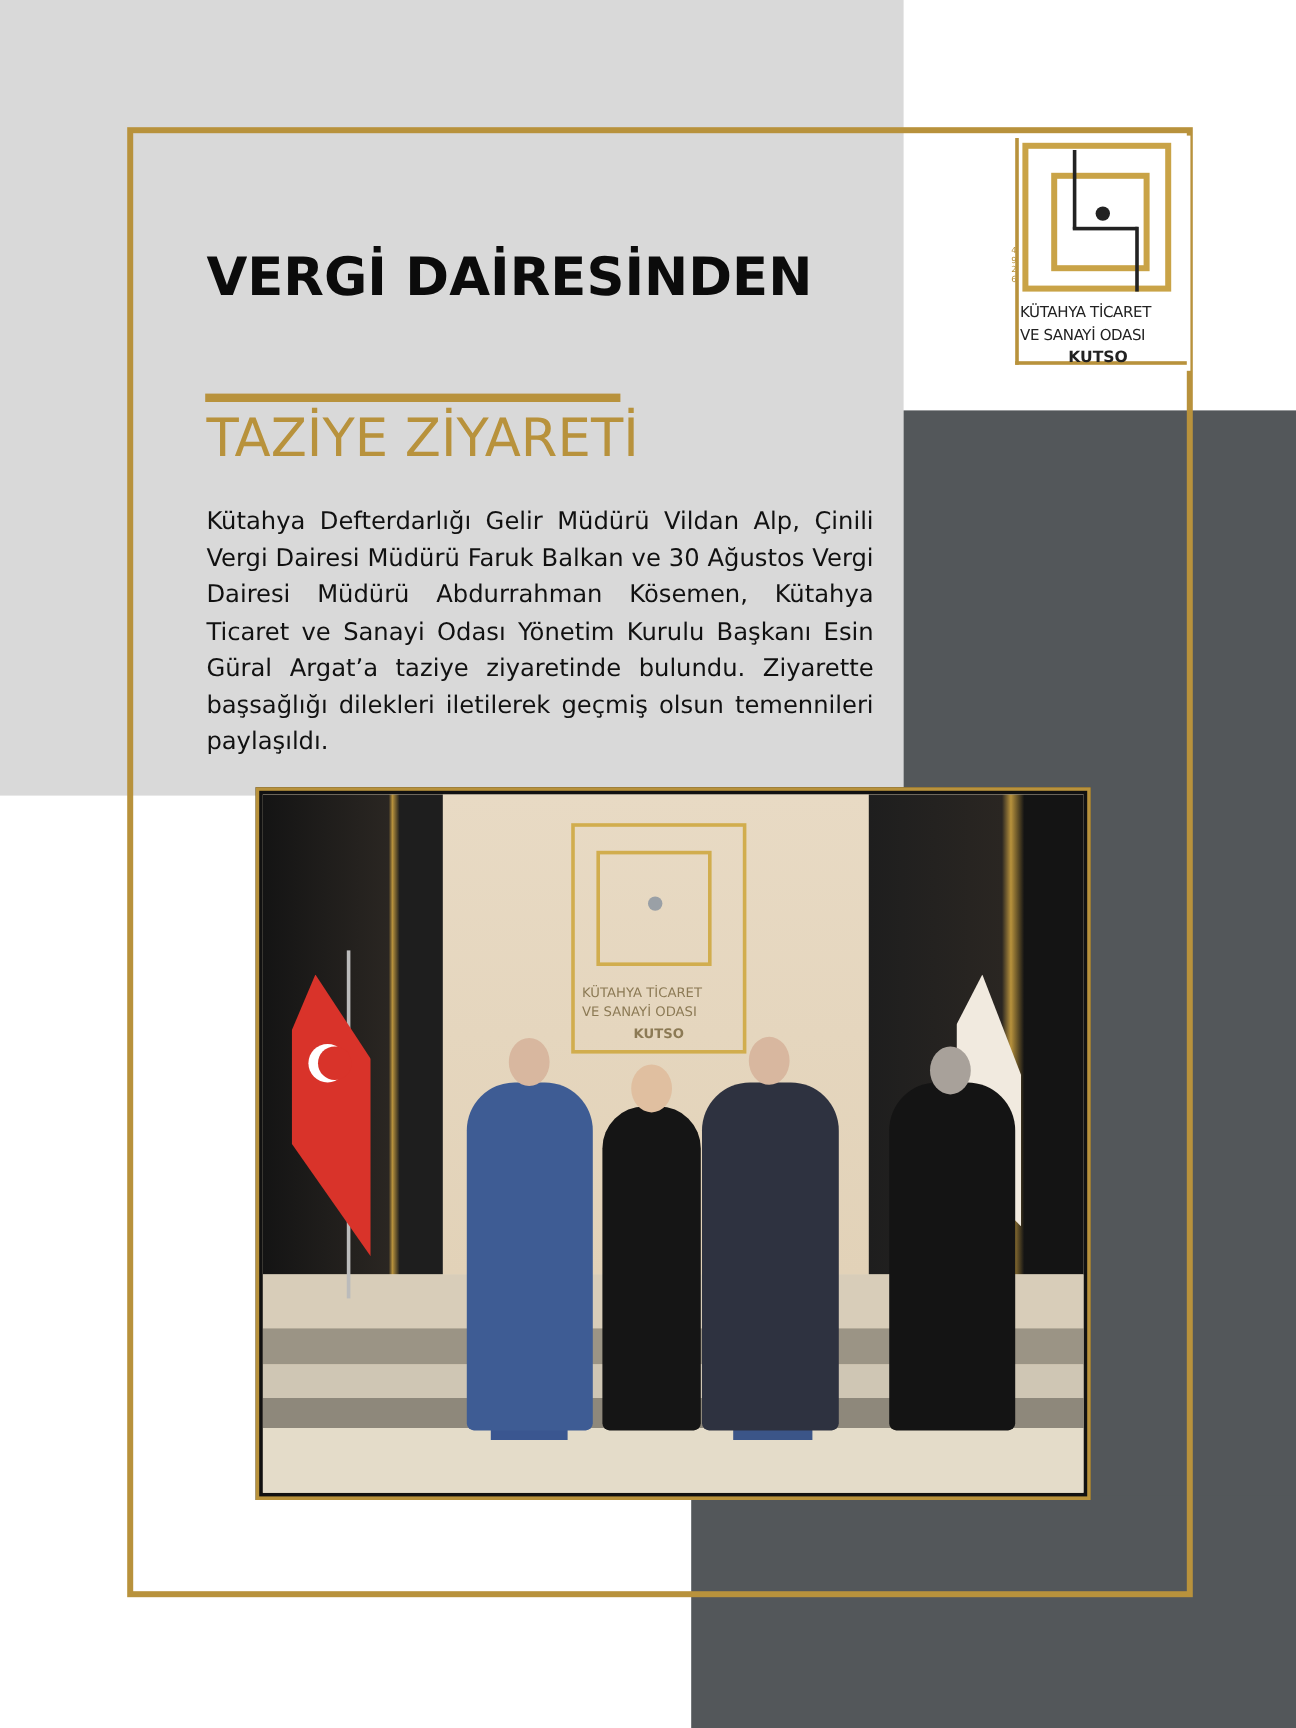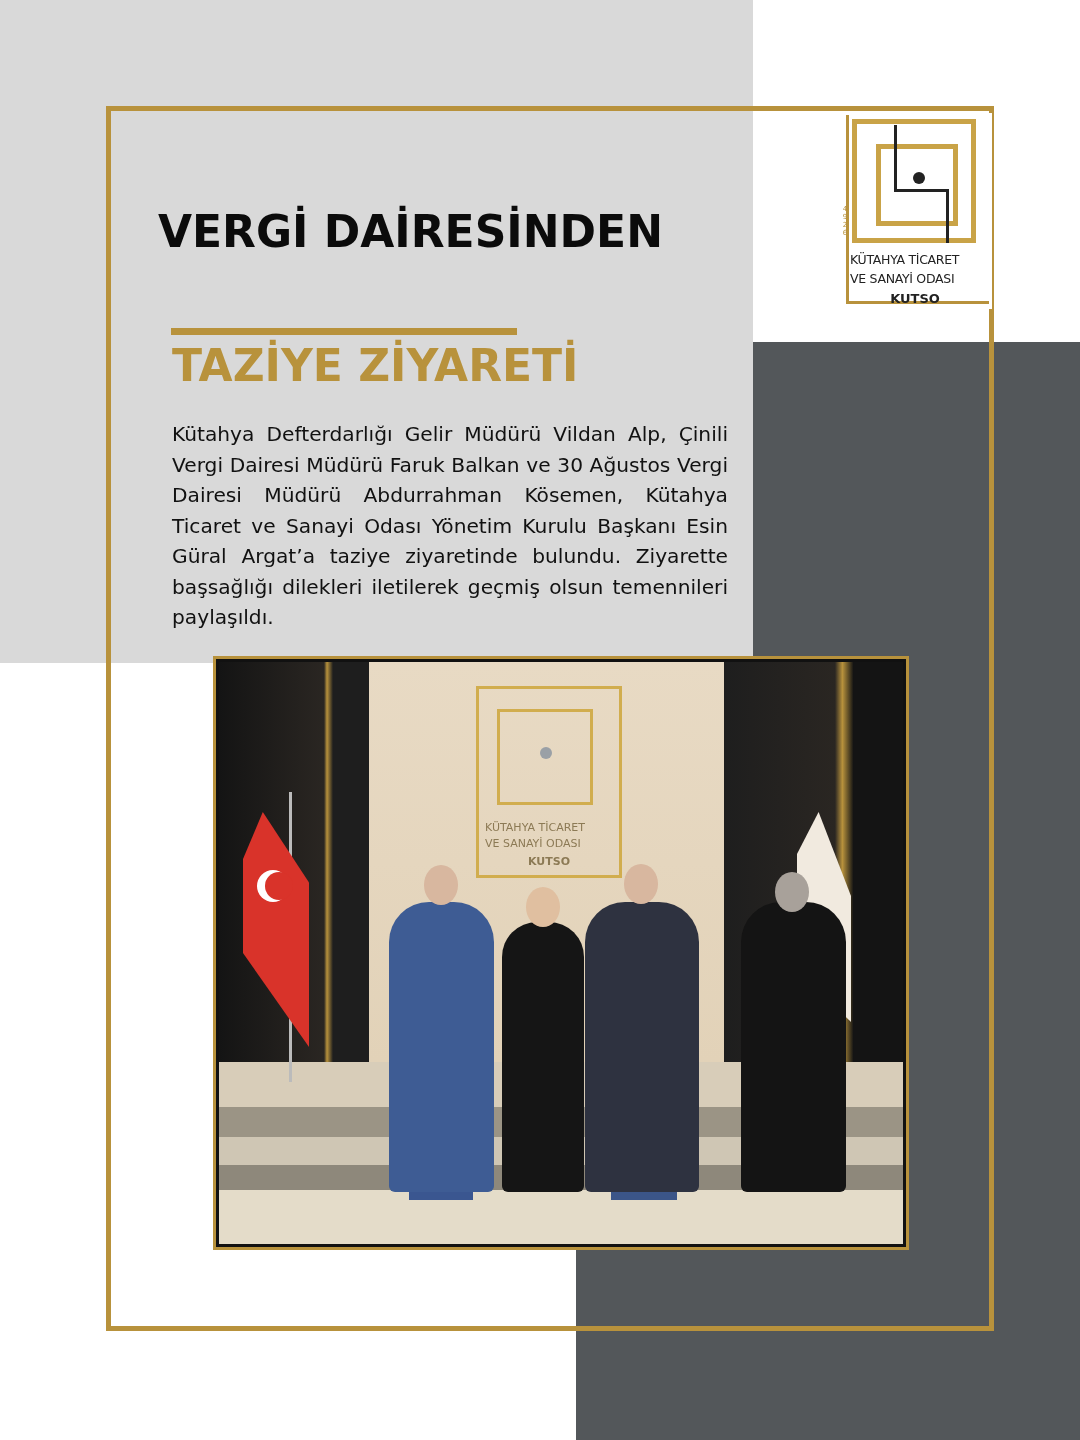--- a/index.html
+++ b/index.html
@@ -1,23 +1,23 @@
 <!DOCTYPE html>
 <html><head>
 <meta charset="utf-8">
 <style>
   html, body { margin:0; padding:0; }
   body { width:1080px; height:1440px; position:relative; overflow:hidden; background:#ffffff; font-family:"DejaVu Sans", sans-serif; }
   .bg-gray { position:absolute; left:0; top:0; width:753px; height:663px; background:#d9d9d9; }
   .bg-dark-right { position:absolute; left:753px; top:342px; width:327px; height:1098px; background:#53575a; }
   .bg-dark-bottom { position:absolute; left:576px; top:1246px; width:504px; height:194px; background:#53575a; }
   .frame { position:absolute; left:106px; top:106px; width:878px; height:1215px; border:5px solid #b8923c; }
-  .title { position:absolute; left:158px; top:206px; font-family:"DejaVu Sans", sans-serif; font-weight:bold; font-size:44px; letter-spacing:0px; color:#0b0b0b; margin:0; white-space:nowrap; }
+  .title { position:absolute; left:172px; top:206px; font-family:"DejaVu Sans", sans-serif; font-weight:bold; font-size:44px; letter-spacing:0px; color:#0b0b0b; margin:0; white-space:nowrap; }
   .rule { position:absolute; left:171px; top:328px; width:346px; height:7px; background:#b8923c; }
-  .subtitle { position:absolute; left:172px; top:340px; font-family:"DejaVu Sans", sans-serif; font-weight:bold; font-size:44px; color:#b8923c; margin:0; white-space:nowrap; }
+  .subtitle { position:absolute; left:172px; top:340px; font-family:"DejaVu Sans", sans-serif; font-weight:normal; font-size:44px; color:#b8923c; margin:0; white-space:nowrap; }
   .body-text { position:absolute; left:172px; top:419px; width:556px; font-family:"DejaVu Sans", sans-serif; font-size:20.2px; line-height:30.5px; color:#111; text-align:justify; margin:0; }
   .logo { position:absolute; left:842px; top:113px; width:150px; height:196px; background:#fff; }
   .logo .outer { position:absolute; left:4px; top:2px; width:140px; height:186px; border-left:3px solid #b8923c; border-bottom:3px solid #b8923c; }
   .logo .sq1 { position:absolute; left:10px; top:6px; width:124px; height:124px; border:5px solid #c9a347; box-sizing:border-box; }
   .logo .sq2 { position:absolute; left:34px; top:31px; width:82px; height:82px; border:5px solid #c9a347; box-sizing:border-box; }
   .logo .line1 { position:absolute; left:52px; top:12px; width:3px; height:66px; background:#222; }
   .logo .line2 { position:absolute; left:52px; top:76px; width:54px; height:3px; background:#222; }
   .logo .line3 { position:absolute; left:104px; top:76px; width:3px; height:54px; background:#222; }
   .logo .dot { position:absolute; left:71px; top:59px; width:12px; height:12px; border-radius:50%; background:#222; }
   .logo .year { position:absolute; left:-2px; top:92px; width:10px; font-size:7px; line-height:8px; color:#b8923c; text-align:center; }

